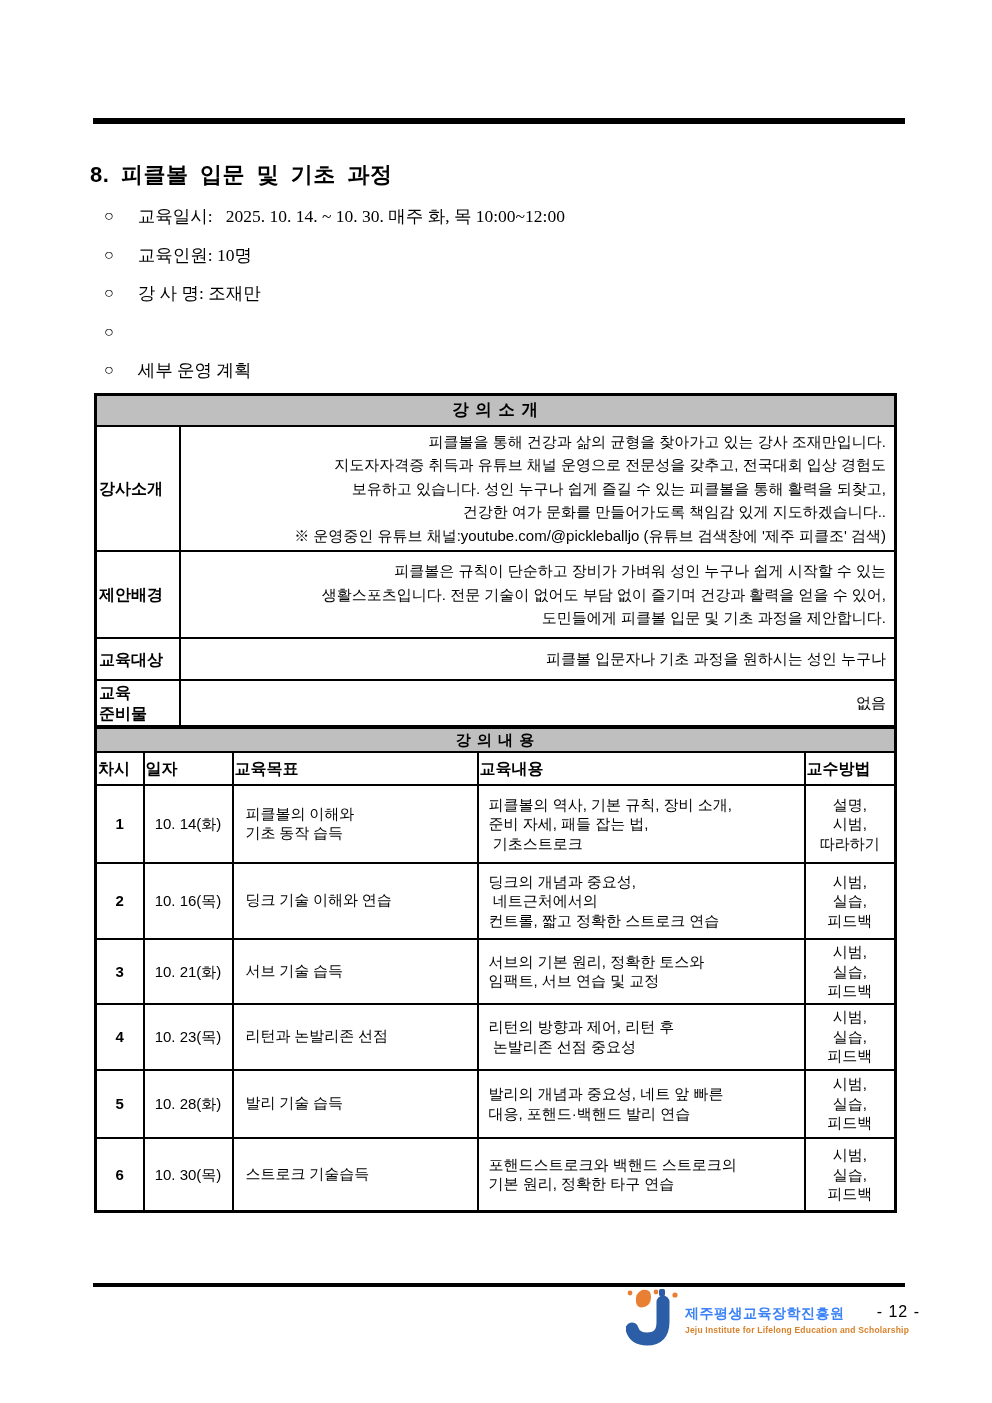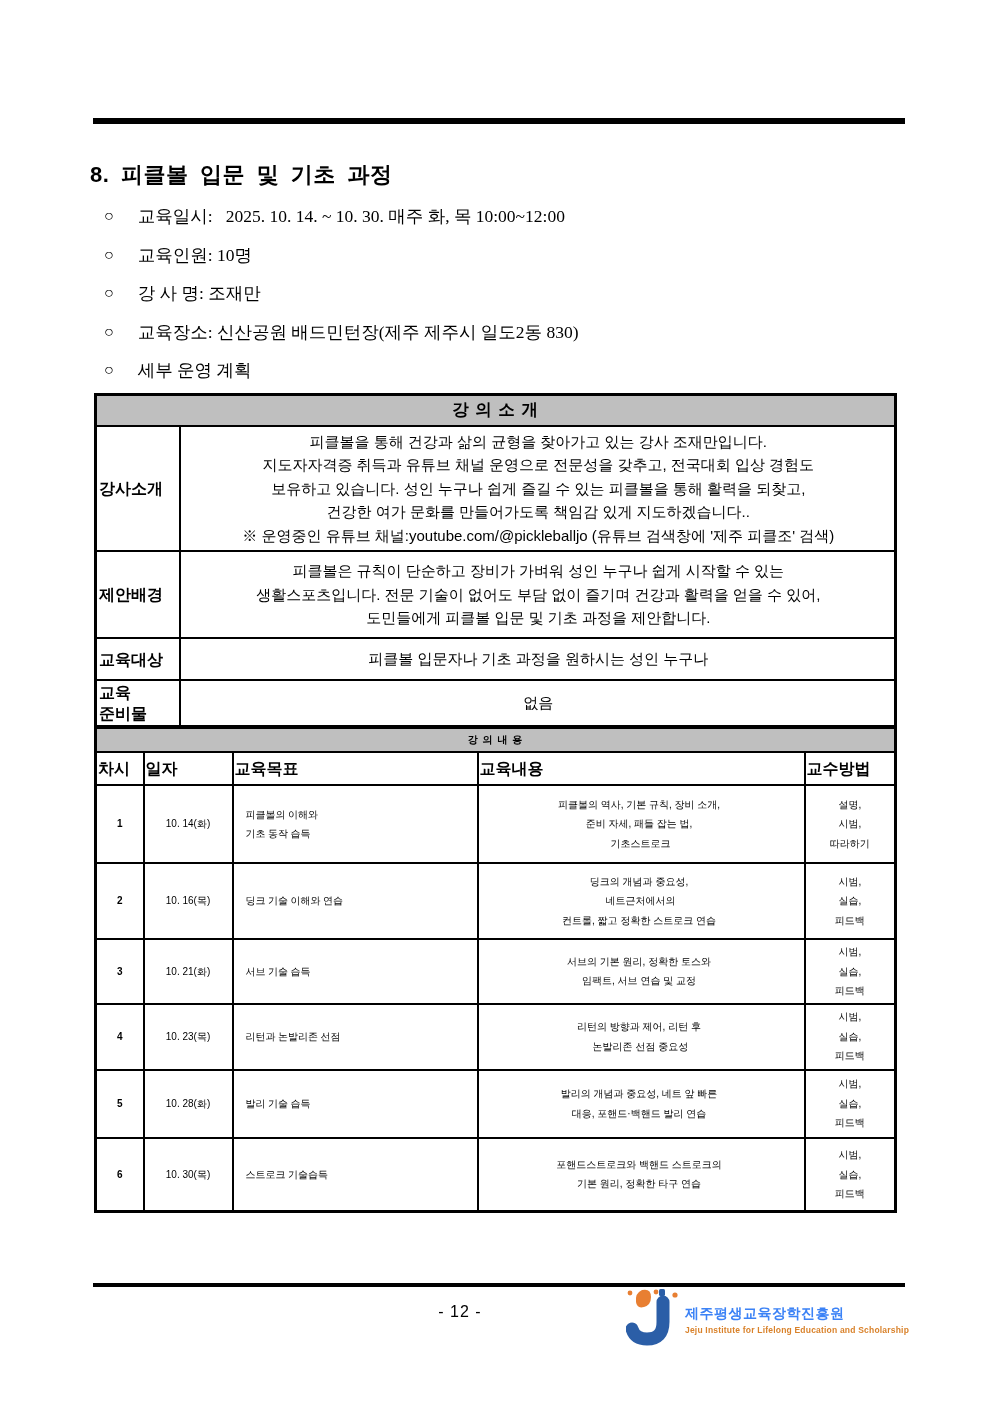--- a/index.html
+++ b/index.html
@@ -35,32 +35,32 @@
   .thead{
     background:#bfbfbf;font-weight:bold;text-align:center;
     font-size:16.5px;letter-spacing:1px;
   }
   .lbl{
     font-weight:bold;text-align:left;font-size:16px;
     white-space:pre-wrap;line-height:21px;padding:0 2px;
   }
   .content{
     font-size:15px;line-height:23.5px;padding:3px 8px 3px 10px;
-    white-space:pre-wrap;text-align:center;
-  }
-  .t2 td{font-size:10px;line-height:19.5px;}
+    white-space:pre-wrap;text-align:right;
+  }
+  .t2 td{font-size:15px;line-height:19.5px;}
   .t2 .colhead{font-weight:bold;font-size:16px;}
   .t2 .c-no{font-weight:bold;text-align:center;}
   .t2 .c-date{text-align:center;white-space:nowrap;padding:0 2px;}
   .t2 .c-goal{white-space:pre-wrap;padding:2px 6px 2px 12px;font-family:Liberation Serif, serif;}
-  .t2 .c-content{white-space:pre-wrap;padding:2px 4px 2px 0;text-align:center;}
+  .t2 .c-content{white-space:pre-wrap;padding:2px 4px 2px 10px;}
   .t2 .c-method{white-space:pre-wrap;text-align:center;padding:2px 5px;}
 
   .pagenum{
-    position:absolute;left:0;top:1303px;width:920px;text-align:center;
+    position:absolute;left:0;top:1303px;width:920px;text-align:right;
     font-size:16px;letter-spacing:1px;font-family:"Liberation Sans",sans-serif;
   }
   .logo{
     position:absolute;left:626px;top:1288px;display:flex;align-items:center;
   }
   .logo-mark{width:52px;height:60px;margin-right:7px;flex:0 0 auto;}
   .logo-text{display:flex;flex-direction:column;}
   .logo-kr{
     font-size:14px;font-weight:bold;color:#3b82f6;letter-spacing:0.5px;
     line-height:24px;font-family:"Liberation Sans",sans-serif;
@@ -84,21 +84,20 @@
   <div class="bullet">
     <span class="circle">○</span>
     <span>교육인원: 10명</span>
   </div>
   <div class="bullet">
     <span class="circle">○</span>
     <span>강 사 명: 조재만</span>
   </div>
   <div class="bullet">
     <span class="circle">○</span>
-    <span>교육장소: 신산공원 배드민턴장(제주 제주시 일도2동 830)</span>
   </div>
   <div class="bullet">
     <span class="circle">○</span>
     <span>세부 운영 계획</span>
   </div>
 </div>
 
 <div class="tables">
 
   <table class="doc-table t1">

